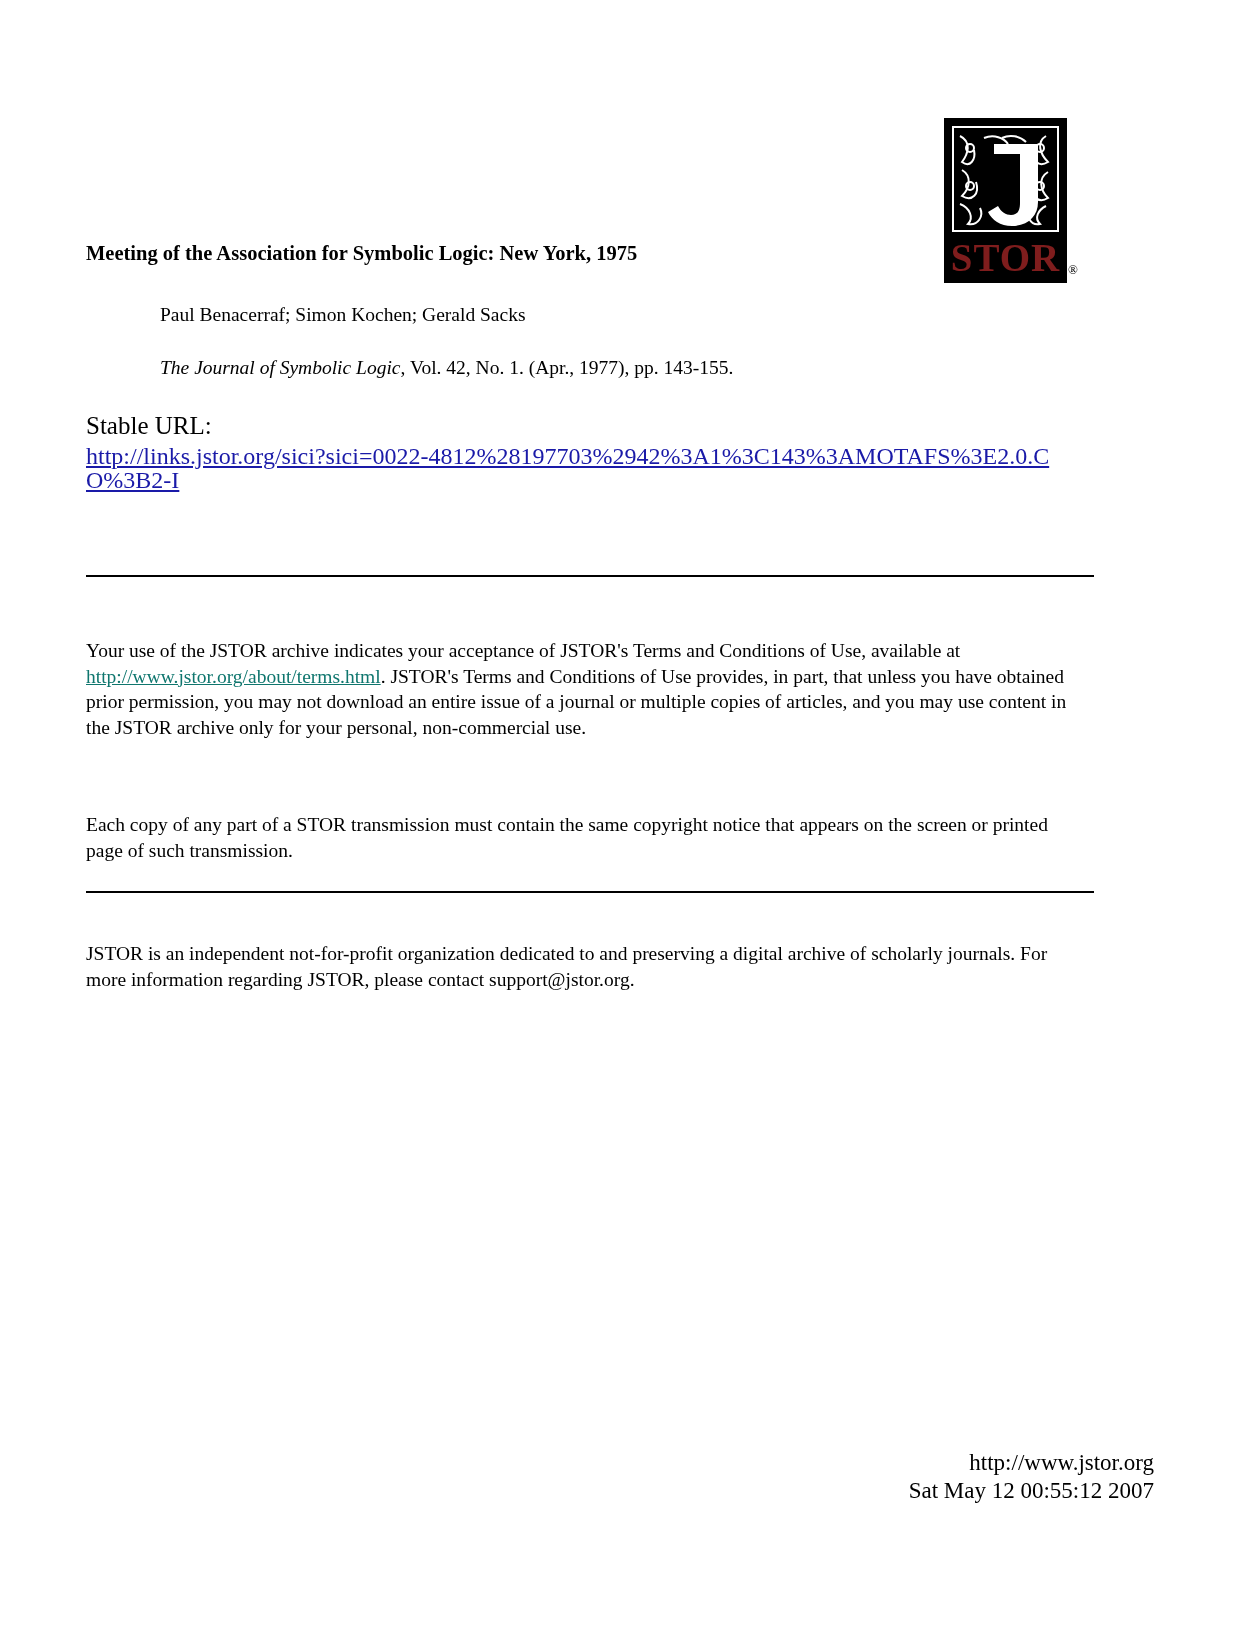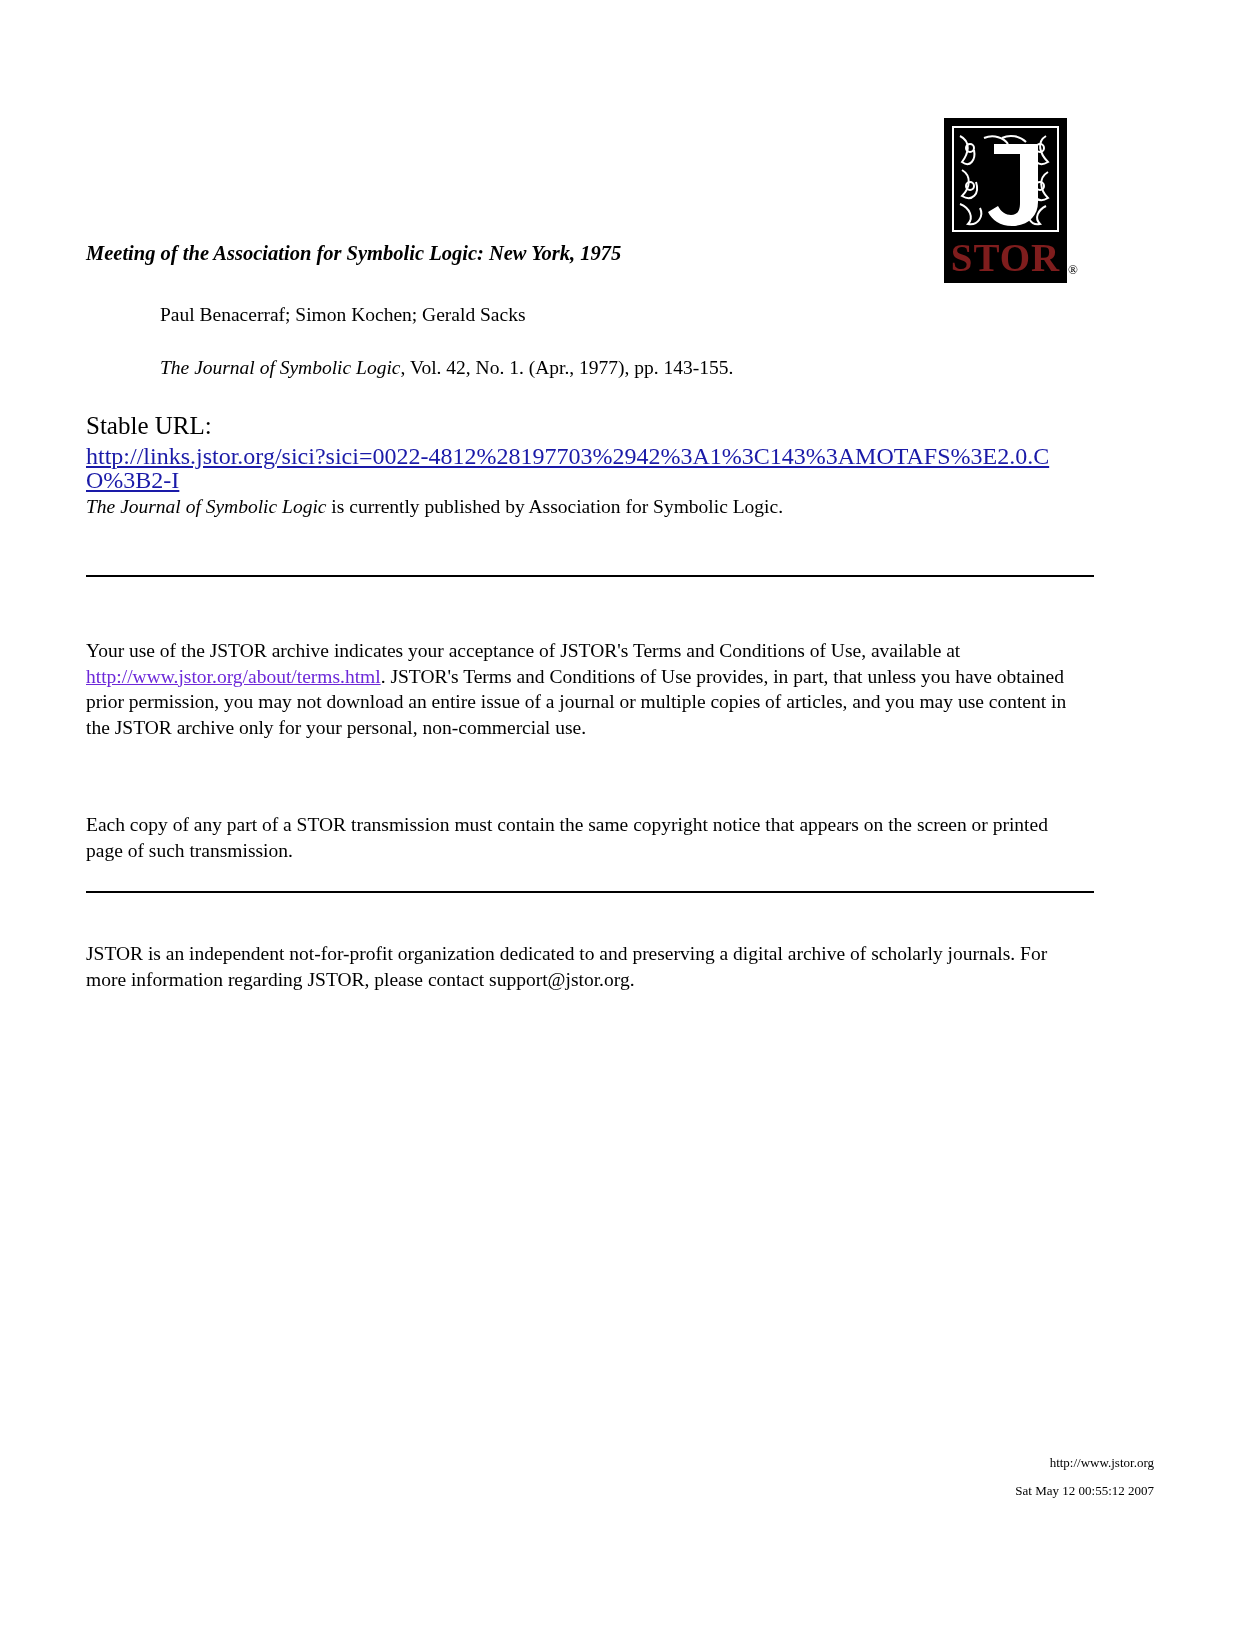--- a/index.html
+++ b/index.html
@@ -72,21 +72,20 @@
 
   
   .title {
     position: absolute;
     left: 86px;
     top: 240px;
     width: 820px;
     font-size: 20.5px;
     font-weight: bold;
     line-height: 26px;
-    font-style: italic;
   }
   .authors {
     position: absolute;
     left: 160px;
     top: 302px;
     width: 800px;
     font-size: 19.5px;
     line-height: 26px;
   }
   .citation {
@@ -145,31 +144,31 @@
     font-size: 19.5px;
     line-height: 25.5px;
     text-align: left;
   }
   .para-terms { top: 638px; }
   .para-contact { top: 747px; }
   .para-copy { top: 812px; }
   .para-about { top: 941px; }
 
   a.inline-link {
-    color: #6d28d9;
+    color: #0f766e;
     text-decoration: underline;
   }
 
   .footer {
     position: absolute;
     right: 86px;
     top: 1449px;
     width: 500px;
     text-align: right;
-    font-size: 13px;
+    font-size: 23px;
     line-height: 28px;
   }
   .footer div { display: block; }
 </style>
 </head>
 <body>
 
 <div class="page">
 
   <div class="logo-wrap">
@@ -211,23 +210,20 @@
 
   <div class="authors">Paul Benacerraf; Simon Kochen; Gerald Sacks</div>
 
   <div class="citation">
     <span class="ital">The Journal of Symbolic Logic</span><span>, Vol. 42, No. 1. (Apr., 1977), pp. 143-155.</span>
   </div>
 
   <div class="stable-label">Stable URL:</div>
   <a class="stable-url" href="#">http://links.jstor.org/sici?sici=0022-4812%28197703%2942%3A1%3C143%3AMOTAFS%3E2.0.CO%3B2-I</a>
 
-  <div class="published-by">
-    <span class="ital">The Journal of Symbolic Logic</span><span> is currently published by Association for Symbolic Logic.</span>
-  </div>
 
   <div class="rule rule-1"></div>
 
   <div class="para para-terms">
     <span>Your use of the JSTOR archive indicates your acceptance of JSTOR's Terms and Conditions of Use, available at</span>
     <a class="inline-link" href="#">http://www.jstor.org/about/terms.html</a><span>. JSTOR's Terms and Conditions of Use provides, in part, that unless you have obtained prior permission, you may not download an entire issue of a journal or multiple copies of articles, and you may use content in the JSTOR archive only for your personal, non-commercial use.</span>
   </div>
 
 
   <div class="para para-copy">Each copy of any part of a STOR transmission must contain the same copyright notice that appears on the screen or printed page of such transmission.</div>

